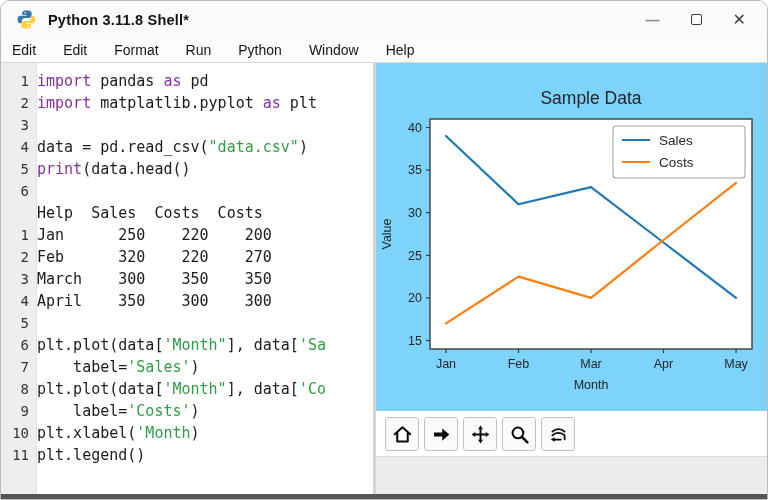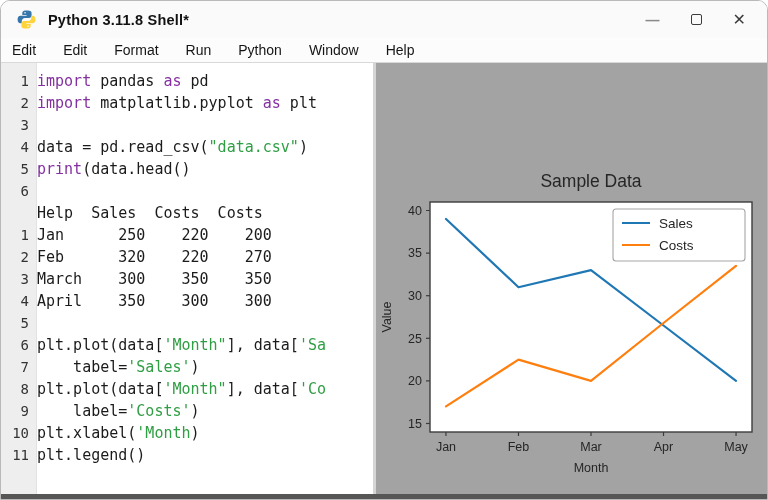--- a/index.html
+++ b/index.html
@@ -32,21 +32,21 @@
   #code-lines{position:relative;padding-top:7px;font-family:"DejaVu Sans Mono","Liberation Mono",monospace;
     font-size:15px;line-height:22px;}
   .cl{display:flex;height:22px;white-space:pre;}
   .ln{flex:0 0 36px;padding-right:8px;text-align:right;color:#333;font-size:14px;font-family:"DejaVu Sans Mono","Liberation Mono",monospace;}
   .ct{color:var(--pl);}
   .kw{color:var(--kw);}
   .str{color:var(--str);}
   .pl{color:var(--pl);}
   .divider{width:3px;flex:0 0 3px;background:#d5d5d5;}
   
-  .rightpane{flex:1;display:flex;flex-direction:row;background:#a3a3a3;min-width:0;align-items:flex-end;}
+  .rightpane{flex:1;display:flex;flex-direction:column;background:#7dd3fc;min-width:0;}
   .figwrap{flex:0 0 344px;}
   .mpl-toolbar{display:flex;gap:5px;padding:6px 0 5px 9px;background:#fff;}
   .tb-btn{width:34px;height:34px;border:1px solid #c2c2c2;background:#fbfbfb;border-radius:3px;
     display:flex;align-items:center;justify-content:center;padding:0;cursor:pointer;}
   .tb-btn svg{width:21px;height:21px;}
   .pane-fill{flex:1;background:#ececec;border-top:1px solid #dcdcdc;}
   .bottombar{height:5px;flex:0 0 5px;background:#565656;}
   text{font-family:"Liberation Sans",sans-serif;}
 </style>
 </head>

